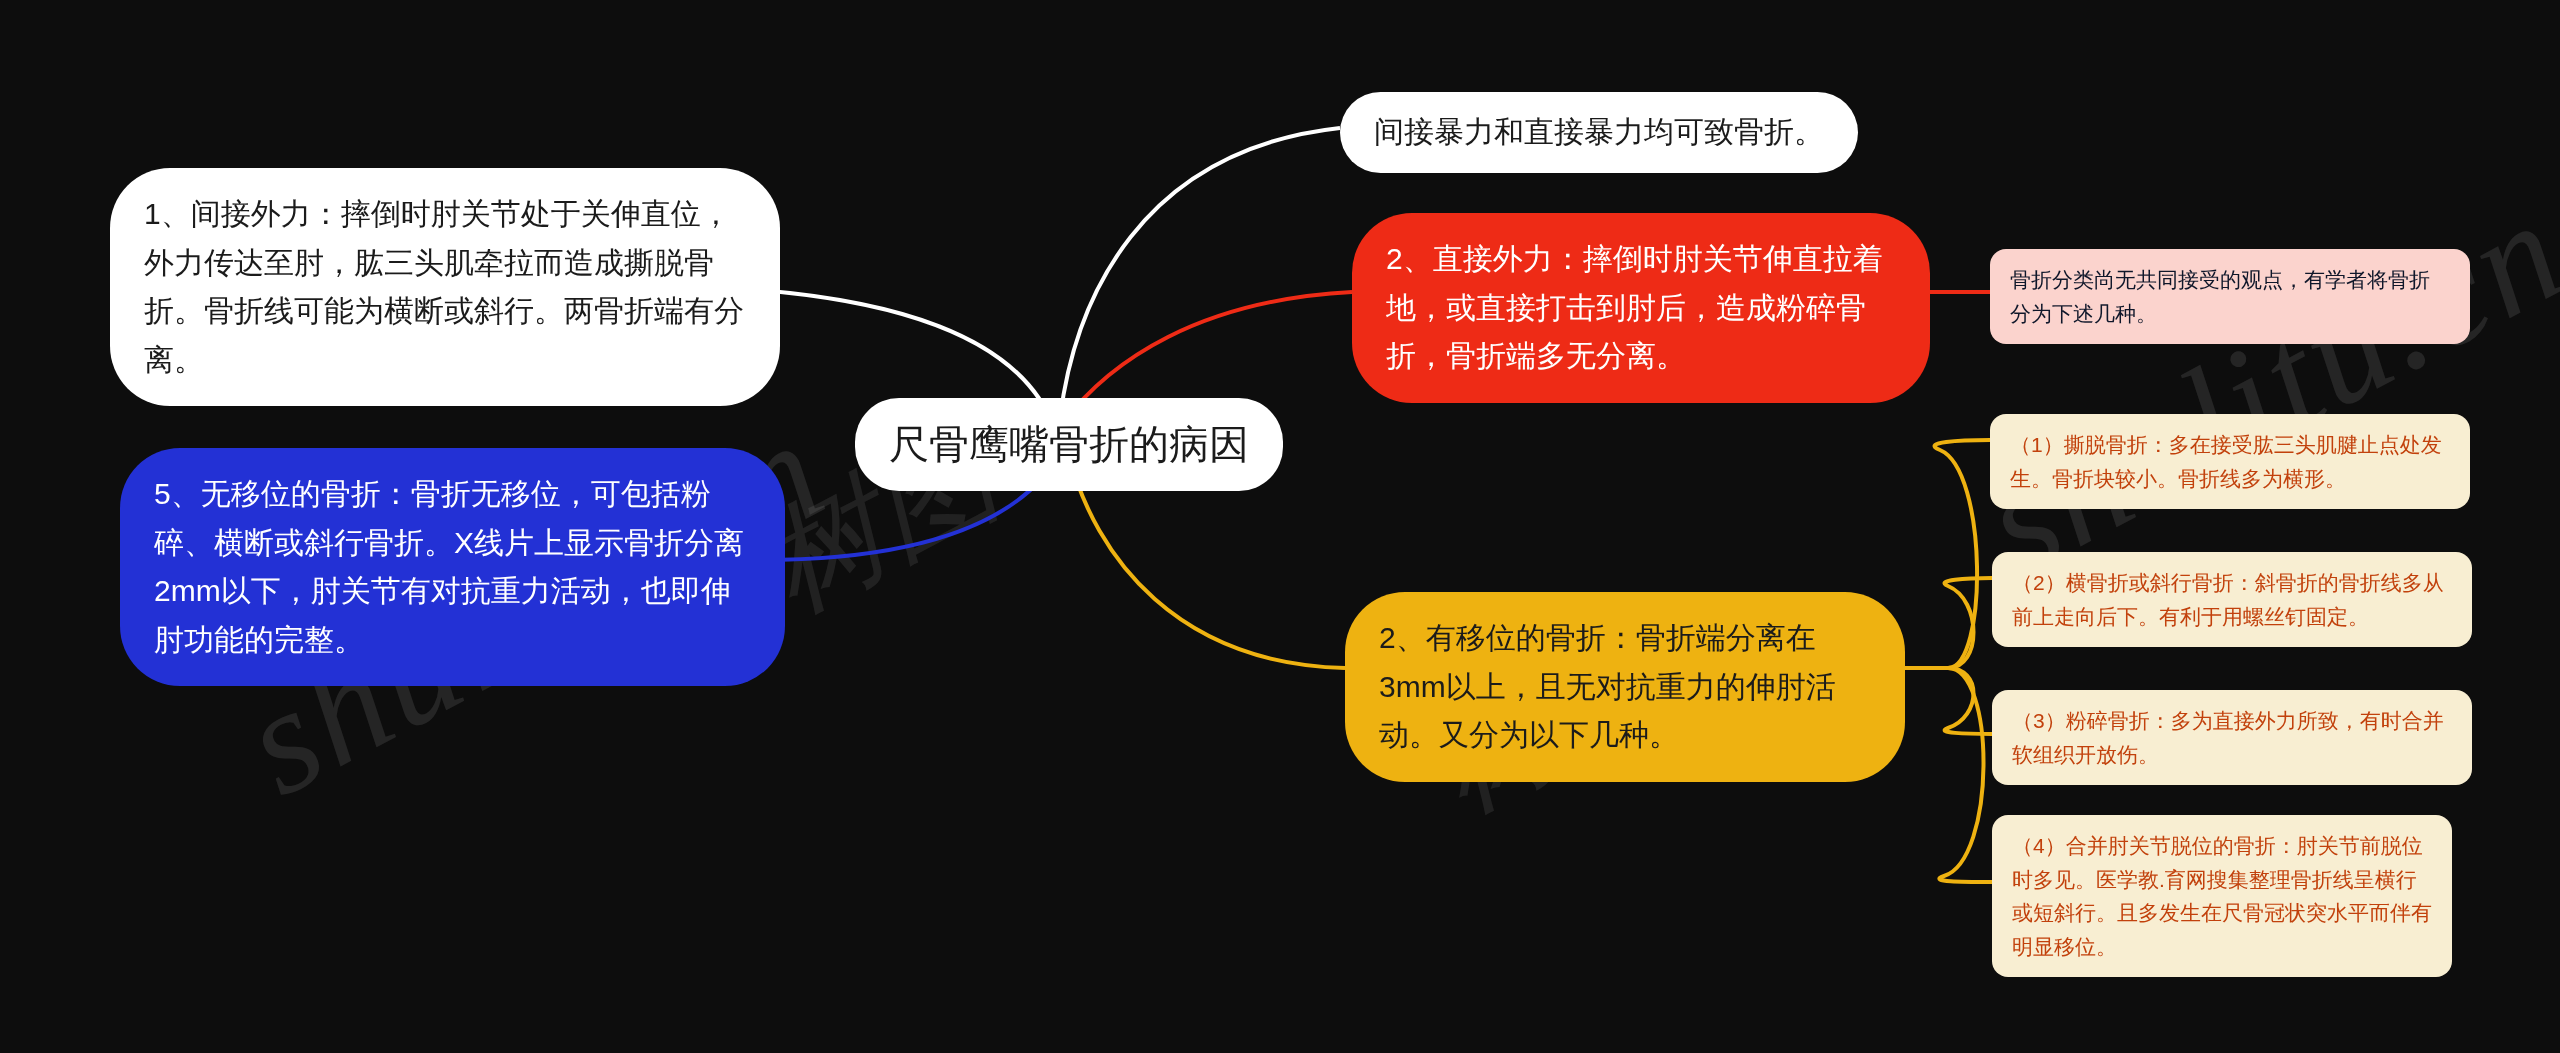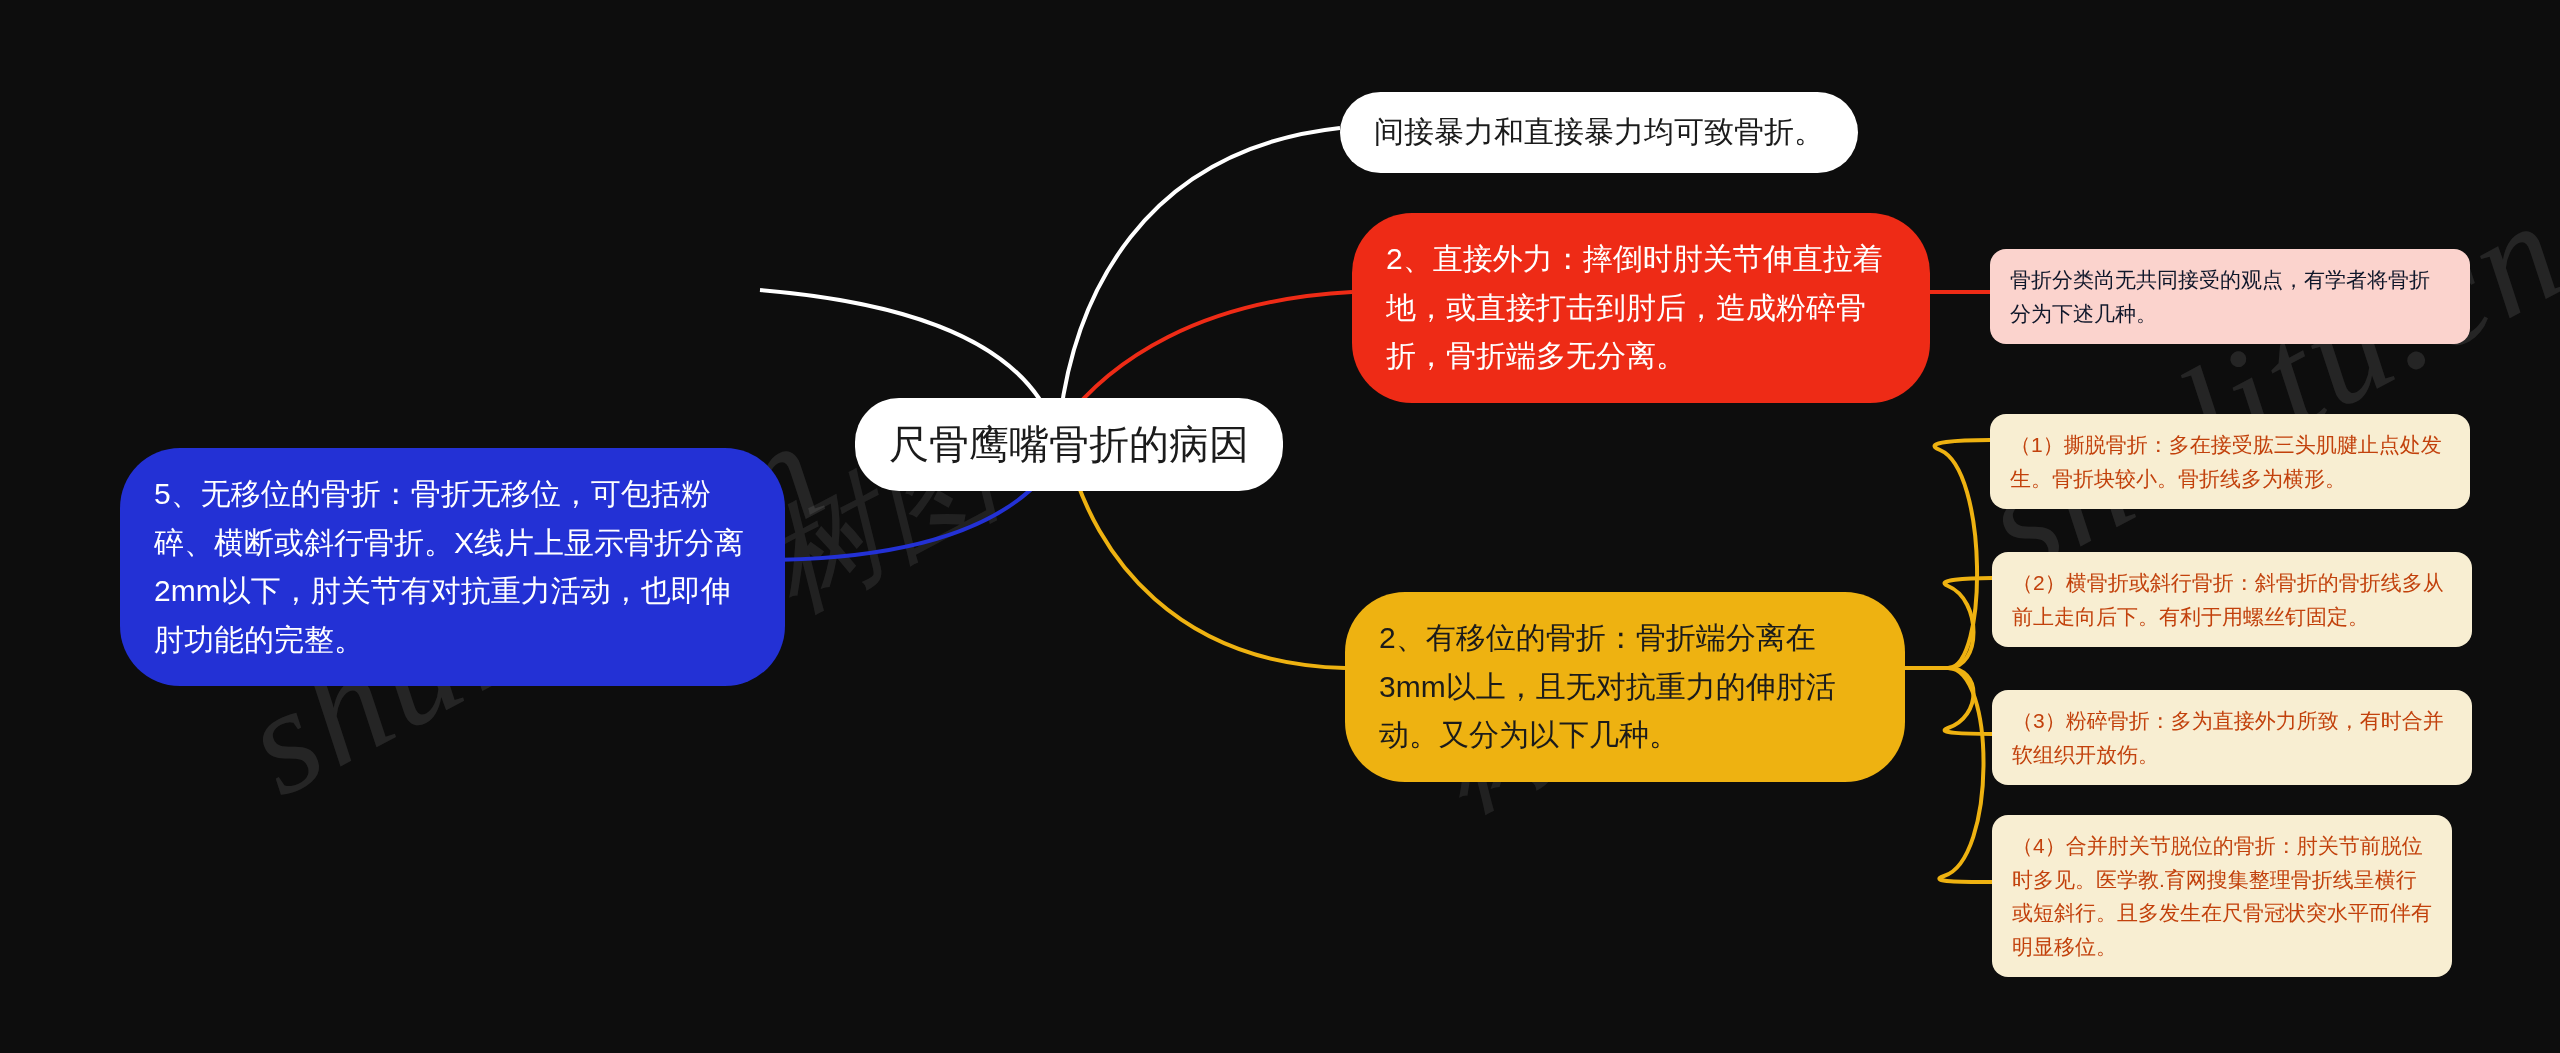--- a/index.html
+++ b/index.html
@@ -91,20 +91,23 @@
     <path d="M1948 668 C1988 668, 1988 470, 1940 450 C1920 442, 1960 440, 1990 440" fill="none" stroke="#eeb211" stroke-width="4"></path>
     <path d="M1948 668 C1982 668, 1982 600, 1948 586 C1934 580, 1966 578, 1992 578" fill="none" stroke="#eeb211" stroke-width="4"></path>
     <path d="M1948 668 C1982 668, 1982 716, 1948 728 C1934 733, 1966 734, 1992 734" fill="none" stroke="#eeb211" stroke-width="4"></path>
     <path d="M1948 668 C1996 668, 1996 860, 1944 876 C1926 882, 1964 882, 1992 882" fill="none" stroke="#eeb211" stroke-width="4"></path>
   </svg>
 
   <div class="node root" style="left:855px;top:398px;">
     <span>尺骨鹰嘴骨折的病因</span>
   </div>
 
+  <div class="node pill white" style="left:110px;top:168px;width:670px;">
+    <span>1、间接外力：摔倒时肘关节处于关伸直位，外力传达至肘，肱三头肌牵拉而造成撕脱骨折。骨折线可能为横断或斜行。两骨折端有分离。</span>
+  </div>
 
   <div class="node pill blue" style="left:120px;top:448px;width:665px;">
     <span>5、无移位的骨折：骨折无移位，可包括粉碎、横断或斜行骨折。X线片上显示骨折分离2mm以下，肘关节有对抗重力活动，也即伸肘功能的完整。</span>
   </div>
 
   <div class="node pill white small" style="left:1340px;top:92px;">
     <span>间接暴力和直接暴力均可致骨折。</span>
   </div>
 
   <div class="node pill red" style="left:1352px;top:213px;width:578px;">

